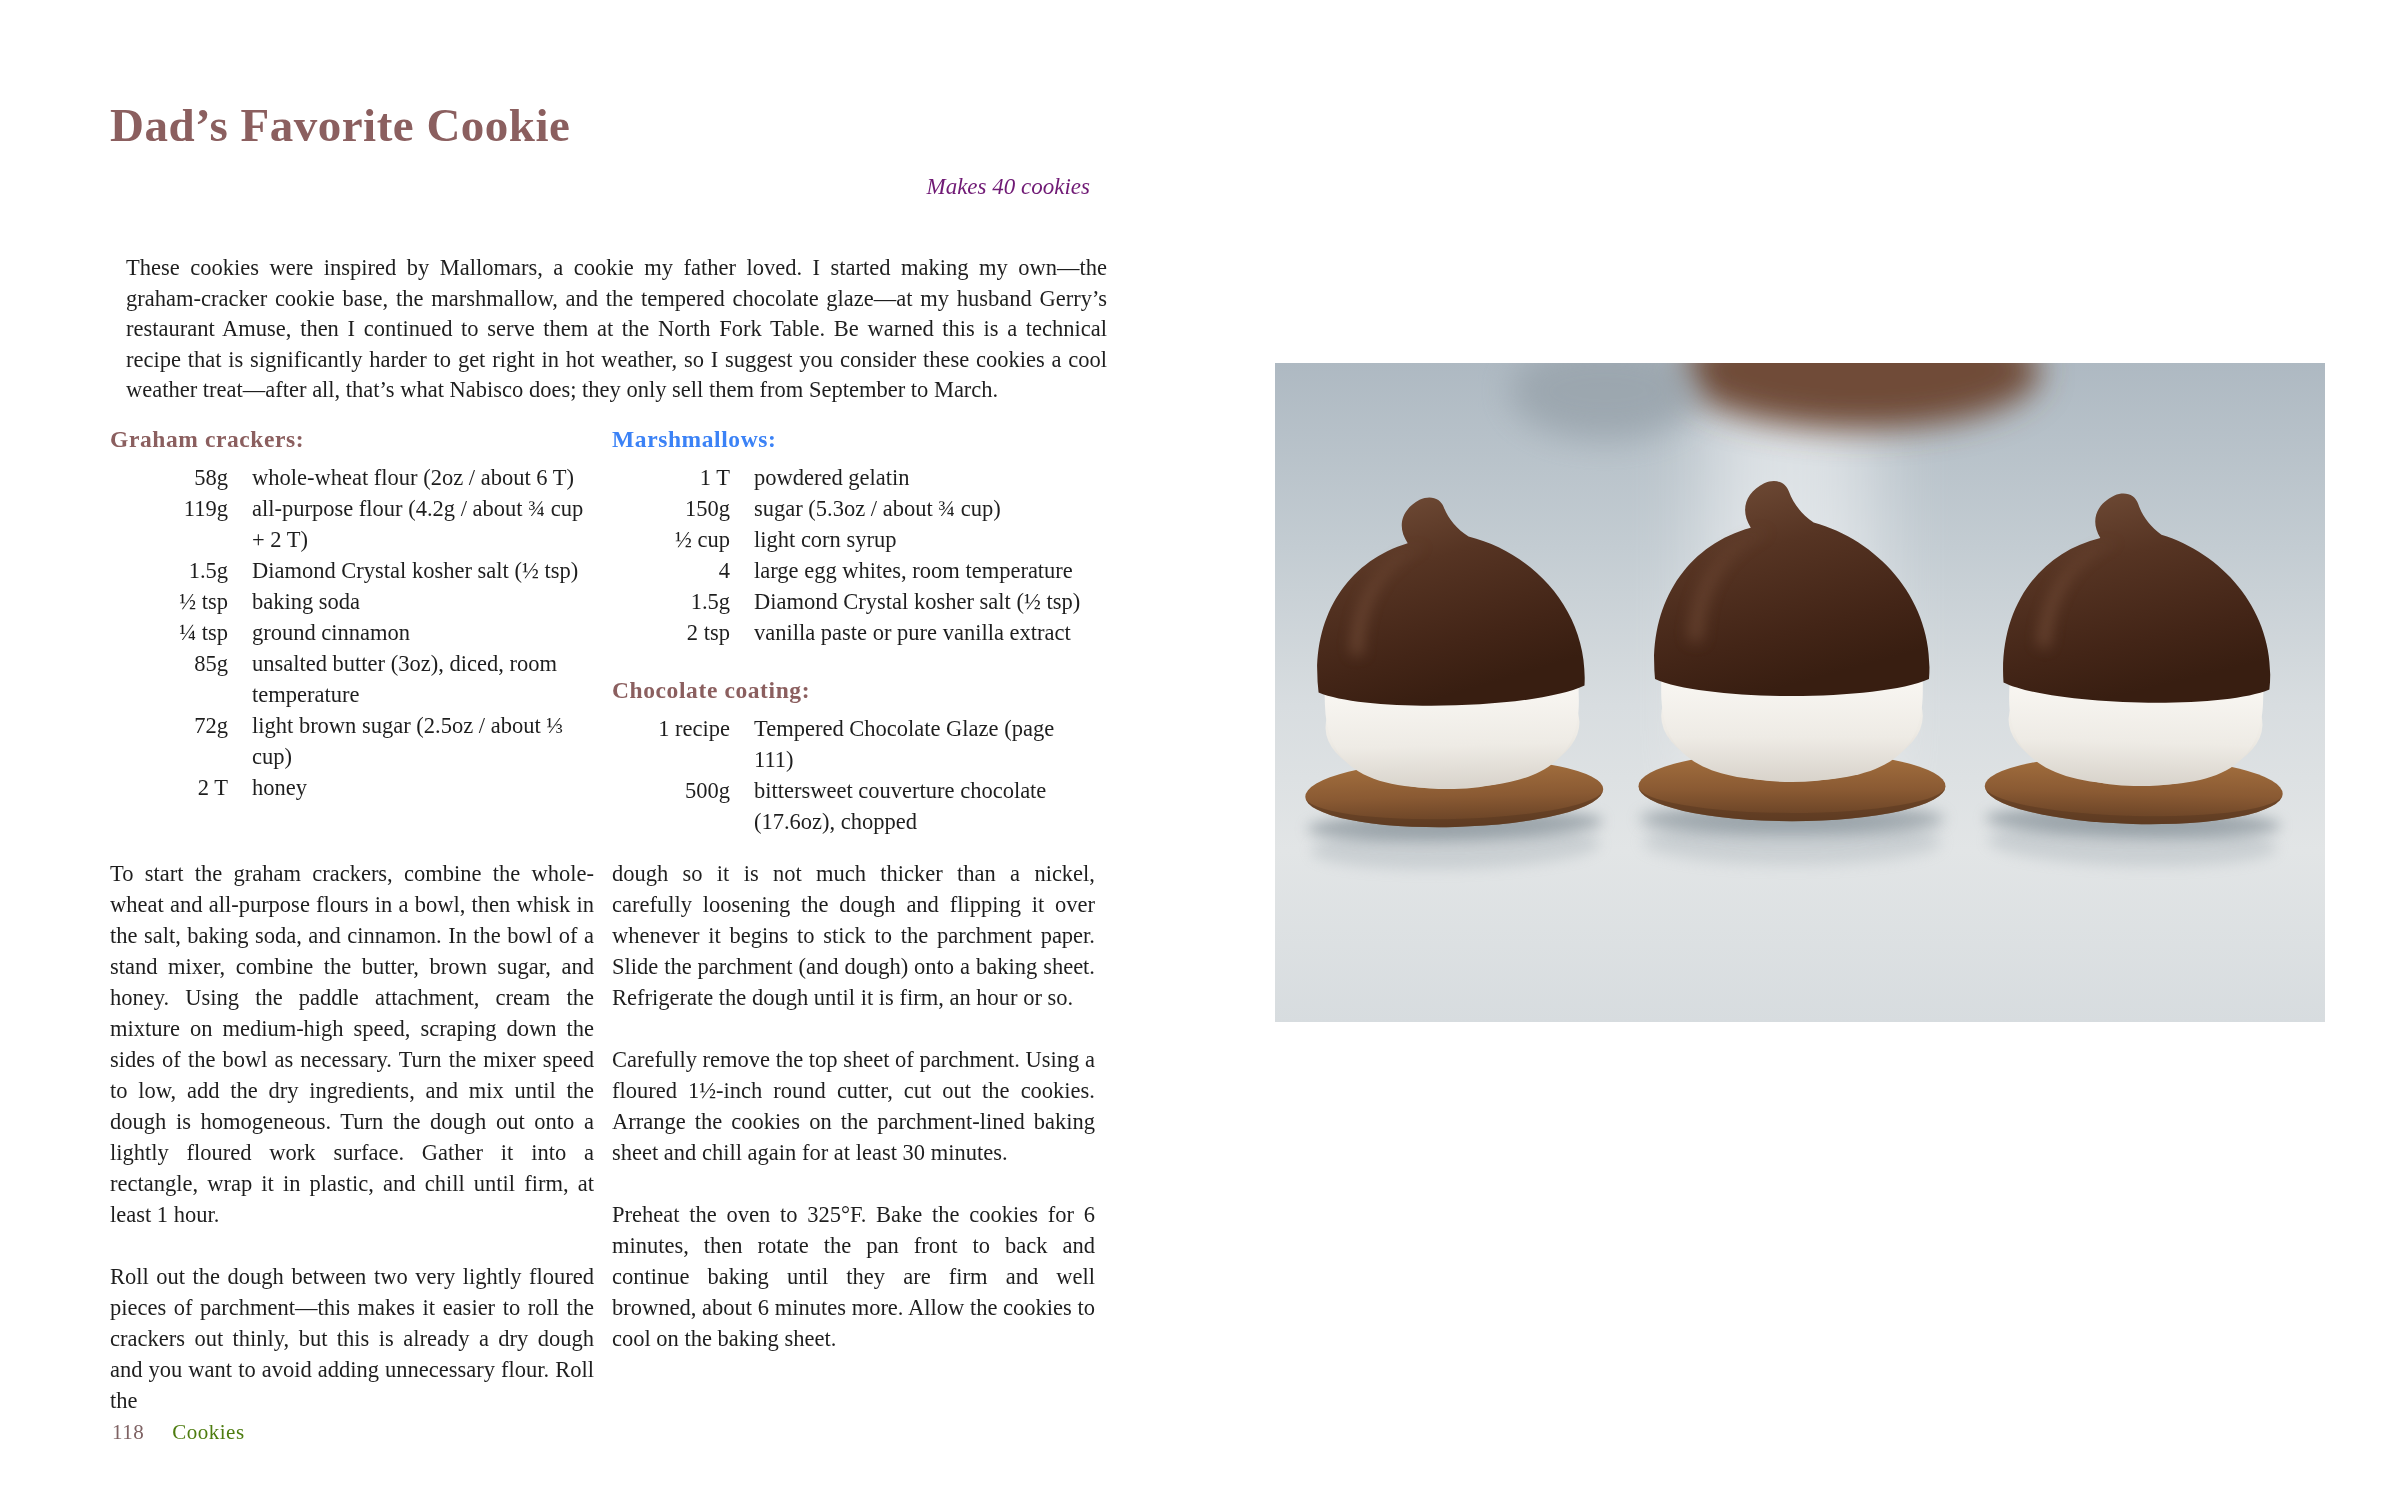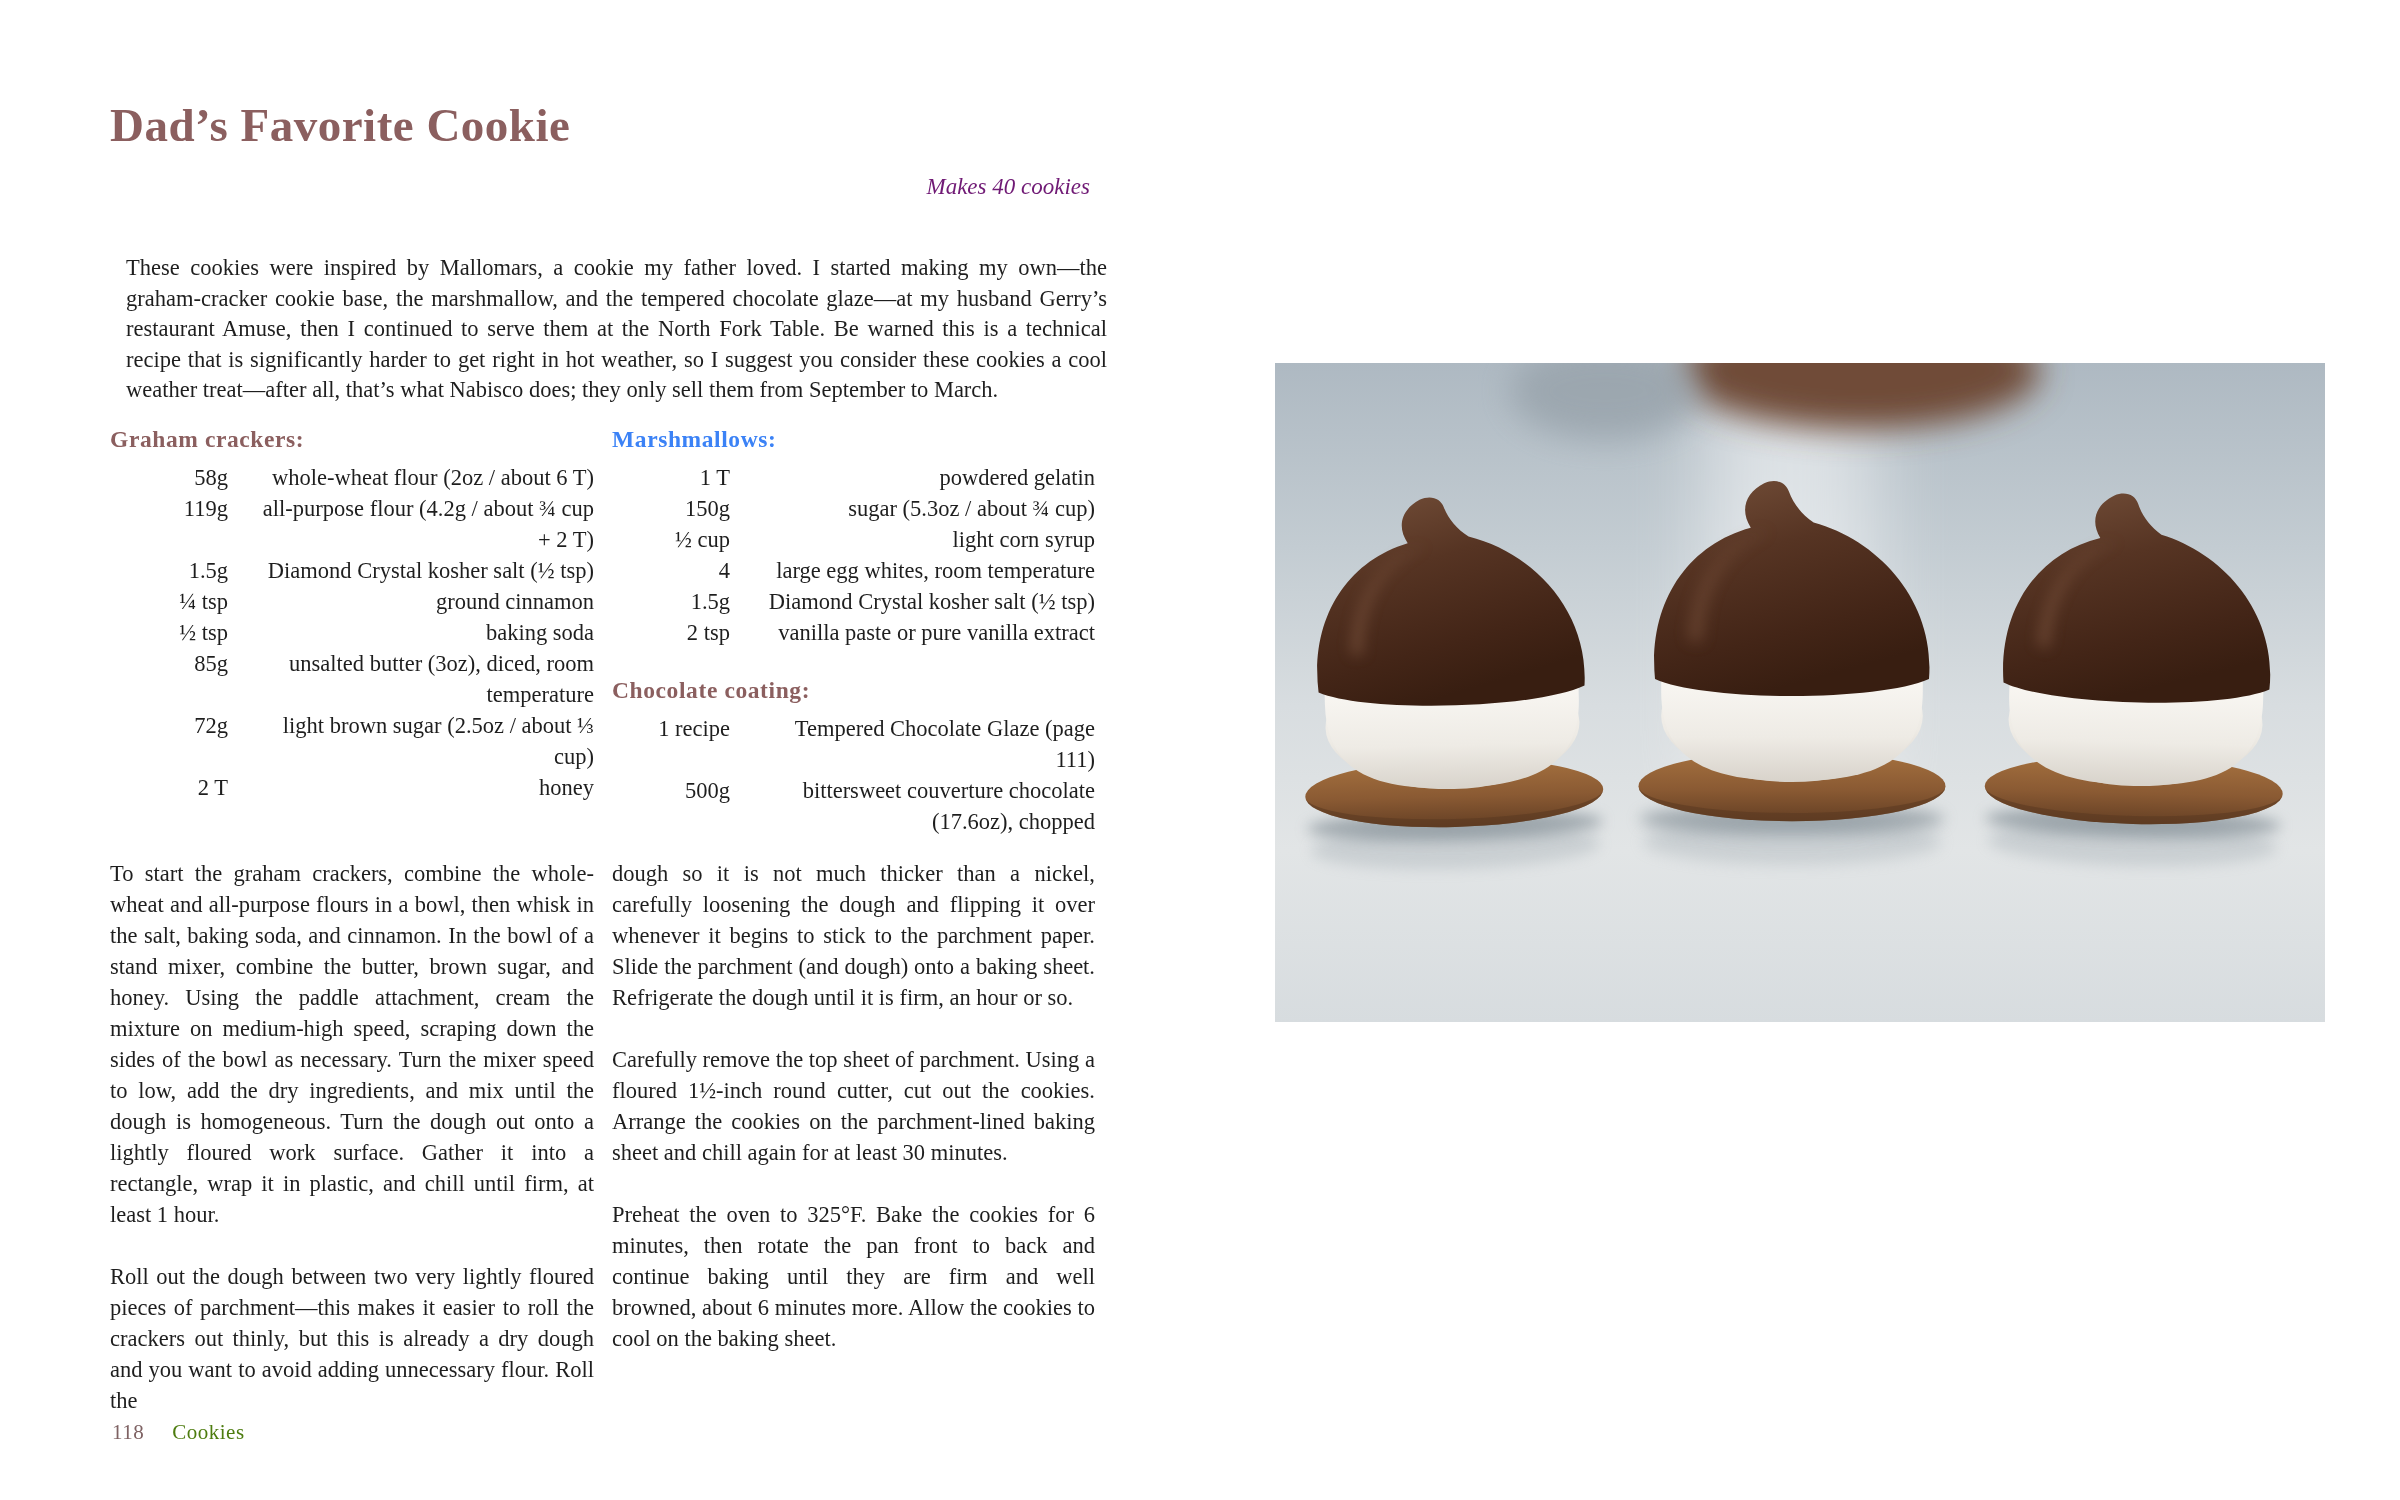--- a/index.html
+++ b/index.html
@@ -42,21 +42,21 @@
   .ing-heading.spaced{margin-top:29px;}
   .ing-row{
     display:flex;
     font-size:22.5px;line-height:31px;
   }
   .ing-qty{
     width:118px;flex:0 0 118px;
     text-align:right;
     padding-right:24px;box-sizing:content-box;
   }
-  .ing-name{flex:1;text-align:right;}
+  .ing-name{flex:1;}
   
   .body-cols{position:absolute;left:110px;top:858px;width:985px;}
   .text-col{position:absolute;top:0;}
   .text-col-1{left:0;width:484px;}
   .text-col-2{left:502px;width:483px;}
   .body-para{
     margin:0 0 31px 0;
     font-size:22.5px;line-height:31px;
     text-align:justify;
   }
@@ -96,26 +96,26 @@
         </div>
         <div class="ing-row">
           <div class="ing-qty">119g</div>
           <div class="ing-name">all-purpose flour (4.2g / about ¾ cup + 2 T)</div>
         </div>
         <div class="ing-row">
           <div class="ing-qty">1.5g</div>
           <div class="ing-name">Diamond Crystal kosher salt (½ tsp)</div>
         </div>
         <div class="ing-row">
+          <div class="ing-qty">½ tsp</div>
+          <div class="ing-name">baking soda</div>
+        </div>
+        <div class="ing-row">
           <div class="ing-qty">¼ tsp</div>
           <div class="ing-name">ground cinnamon</div>
-        </div>
-        <div class="ing-row">
-          <div class="ing-qty">½ tsp</div>
-          <div class="ing-name">baking soda</div>
         </div>
         <div class="ing-row">
           <div class="ing-qty">85g</div>
           <div class="ing-name">unsalted butter (3oz), diced, room temperature</div>
         </div>
         <div class="ing-row">
           <div class="ing-qty">72g</div>
           <div class="ing-name">light brown sugar (2.5oz / about ⅓ cup)</div>
         </div>
         <div class="ing-row">

